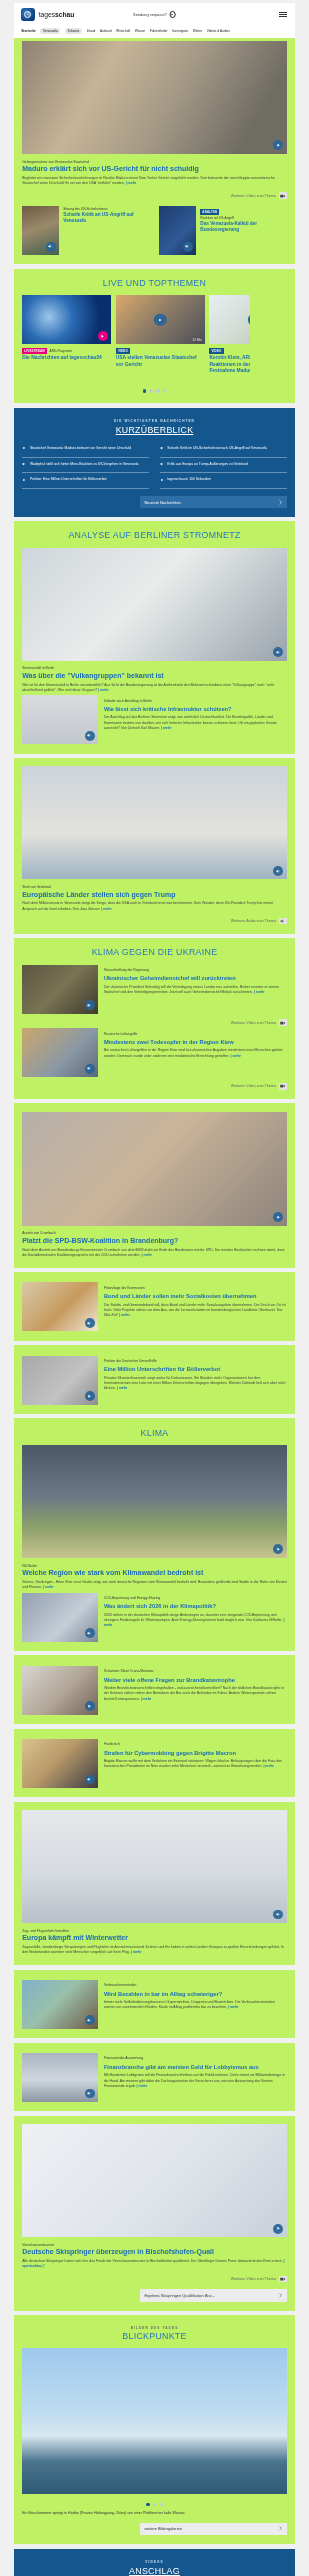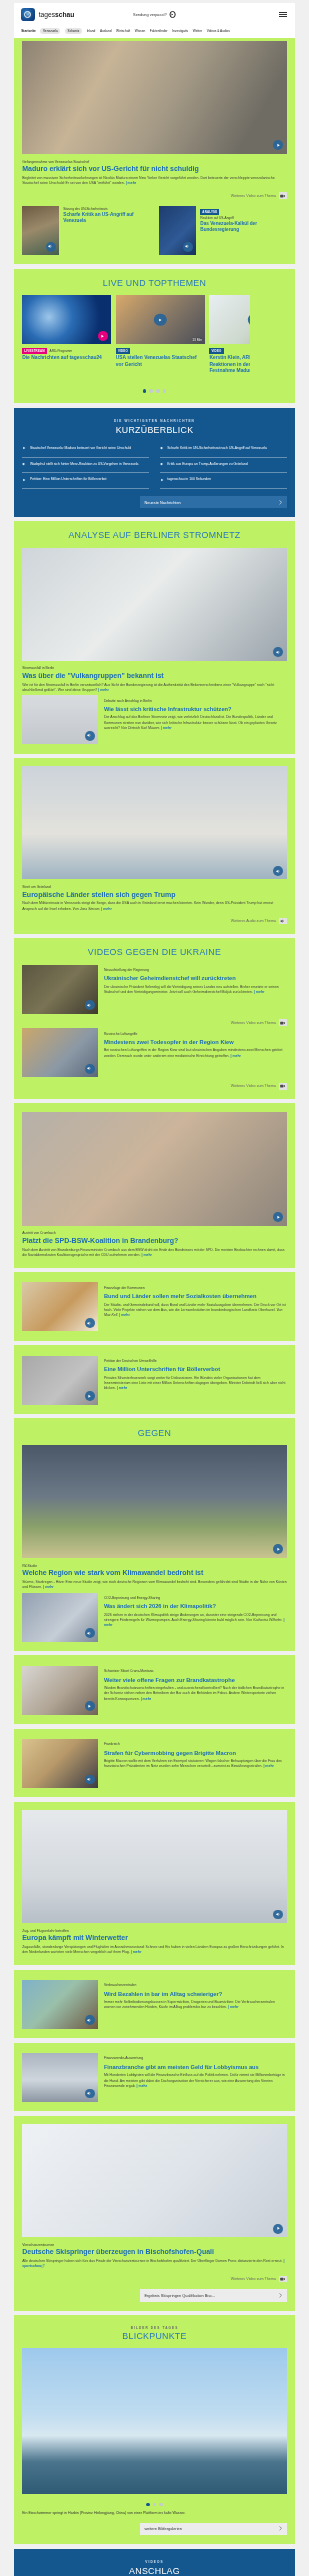--- a/index.html
+++ b/index.html
@@ -20,21 +20,21 @@
   .nav-item{white-space:nowrap;}
   .nav-item.active{font-weight:700;}
   .nav-item.pill{background:#e5e5e5;border-radius:3.6px;padding:1px 2.6px;}
   
   .card{background:#bef264;margin-top:4.6px;padding:8.2px 8.2px 9.3px;}
   .card.first{margin-top:0;padding-top:3.1px;}
   .band{background:#14568e;margin-top:4.6px;padding:9.3px 8.2px 8.2px;color:#fff;}
   .section-kicker{font-size:3.1px;letter-spacing:1.1px;color:#666;text-align:center;margin:2.1px 0 1.5px;font-weight:700;}
   .section-title{font-size:8.8px;color:#2878bc;text-align:center;font-weight:400;letter-spacing:0.3px;margin:1px 0 7.2px;}
   .band .section-kicker{color:#cfe0ef;}
-  .band .section-title{color:#fff;}
+  .band .section-title{color:#fff;text-decoration:underline;}
   .photo{position:relative;overflow:hidden;background:#ccc;}
   .photo.full{width:100%;}
   .micon{position:absolute;right:3.6px;bottom:3.6px;width:9.8px;height:9.8px;border-radius:50%;background:rgba(40,100,152,0.93);display:flex;align-items:center;justify-content:center;}
   .micon.magenta{background:#e6007e;}
   .micon.center{right:auto;bottom:auto;left:50%;top:50%;transform:translate(-50%,-50%);width:12.4px;height:12.4px;}
   .micon svg{width:4.6px;height:4.6px;}
   .dur{position:absolute;right:2.6px;bottom:2.6px;color:#fff;font-size:3.3px;text-shadow:0 0 1.5px rgba(0,0,0,0.85);}
   .topline{font-size:3.4px;color:#3a3a3a;}
   .hero-topline{margin:5.7px 0 0;}
   .headline-xl{font-size:7px;line-height:1.25;color:#1c6cb5;font-weight:700;margin:1.5px 0 2.1px;}
@@ -318,21 +318,21 @@
             <span>Weiteres Audio zum Thema</span>
             <span class="fic">
               <svg viewBox="0 0 12 10">
                 <path d="M1 3.4h2.1L6 1v8L3.1 6.6H1z" fill="#4a4a4a"></path>
                 <path d="M7.6 2.8a3.2 3.2 0 0 1 0 4.4" stroke="#4a4a4a" stroke-width="1" fill="none"></path>
               </svg>
             </span>
           </div>
         </section>
         <section class="card">
-          <h2 class="section-title">VIDEOS GEGEN DIE UKRAINE</h2>
+          <h2 class="section-title">KLIMA GEGEN DIE UKRAINE</h2>
           <div class="row">
             <div class="photo " style="background: linear-gradient(135deg, rgb(90, 86, 64), rgb(122, 115, 84) 50%, rgb(62, 59, 46)); height: 49px;">
               <span class="micon">
                 <svg viewBox="0 0 12 10">
                   <path d="M1 3.4h2.1L6 1v8L3.1 6.6H1z" fill="#fff"></path>
                   <path d="M7.6 2.8a3.2 3.2 0 0 1 0 4.4" stroke="#fff" stroke-width="1" fill="none" stroke-linecap="round"></path>
                 </svg>
               </span>
             </div>
             <div class="row-body">
@@ -414,21 +414,21 @@
               </span>
             </div>
             <div class="row-body">
               <p class="topline"><span>Petition der Deutschen Umwelthilfe</span></p>
               <h3 class="headline-lg">Eine Million Unterschriften für Böllerverbot</h3>
               <p class="teaser"><span>Privates Silvesterfeuerwerk sorgt weiter für Diskussionen. Ein Bündnis vieler Organisationen hat dem Innenministerium eine Liste mit einer Million Unterschriften dagegen übergeben. Minister Dobrindt ließ sich aber nicht blicken. </span><span class="sep"> | </span><a class="mehr">mehr</a></p>
             </div>
           </div>
         </section>
         <section class="card">
-          <h2 class="section-title">GEGEN</h2>
+          <h2 class="section-title">KLIMA</h2>
           <div class="photo full" style="background: linear-gradient(rgb(74, 88, 104) 0%, rgb(107, 120, 134) 45%, rgb(138, 160, 106) 72%, rgb(201, 196, 144) 100%); height: 113px;">
             <span class="micon">
               <svg viewBox="0 0 10 10">
                 <path d="M3 1.8l5.2 3.2L3 8.2z" fill="#fff"></path>
               </svg>
             </span>
           </div>
           <p class="topline hero-topline">IW-Studie</p>
           <h2 class="headline-xl">Welche Region wie stark vom Klimawandel bedroht ist</h2>
           <p class="teaser"><span>Stürme, Starkregen - Hitze: Eine neue Studie zeigt, wie stark deutsche Regionen vom Klimawandel bedroht sind. Besonders gefährdet sind Städte in der Nähe von Küsten und Flüssen. </span><span class="sep"> | </span><a class="mehr">mehr</a></p>

